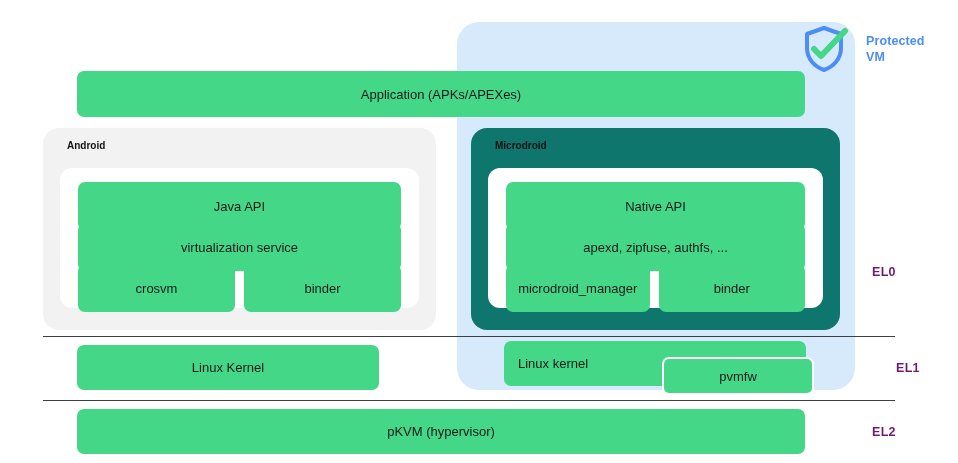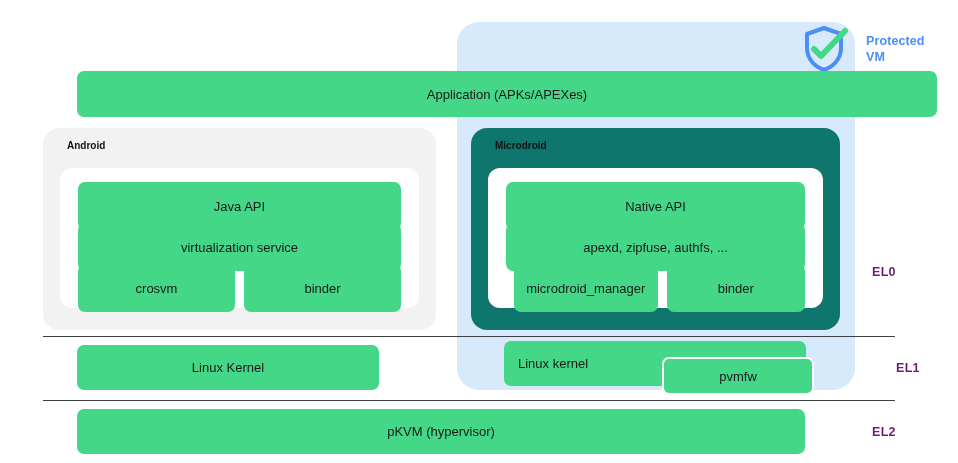--- a/index.html
+++ b/index.html
@@ -67,21 +67,21 @@
   }
   .gbar.left-text {
     justify-content: flex-start;
     padding-left: 14px;
   }
 
   
   .app-bar {
     left: 77px;
     top: 71px;
-    width: 860px;
+    width: 728px;
     height: 46px;
   }
 
   
   .os-panel {
     position: absolute;
     border-radius: 16px;
     box-sizing: border-box;
   }
   .os-panel.android {
@@ -130,21 +130,21 @@
     left: auto; top: auto;
     flex: 1 1 auto;
     height: 48px;
   }
   .card-row.r1 { top: 14px; }
   .card-row.r2 { top: 55px; }
   .card-row.r3 { top: 96px; }
 
   .split-a { flex: 1 1 50% !important; }
   .split-b { flex: 1 1 50% !important; }
-  .split-md-a { flex: 0 0 48% !important; margin-left: 8px; }
+  .split-md-a { flex: 0 0 48% !important; }
   .split-md-b { flex: 1 1 auto !important; }
 
   
   .linux-left {
     left: 77px;
     top: 345px;
     width: 302px;
     height: 45px;
   }
   .linux-right {

